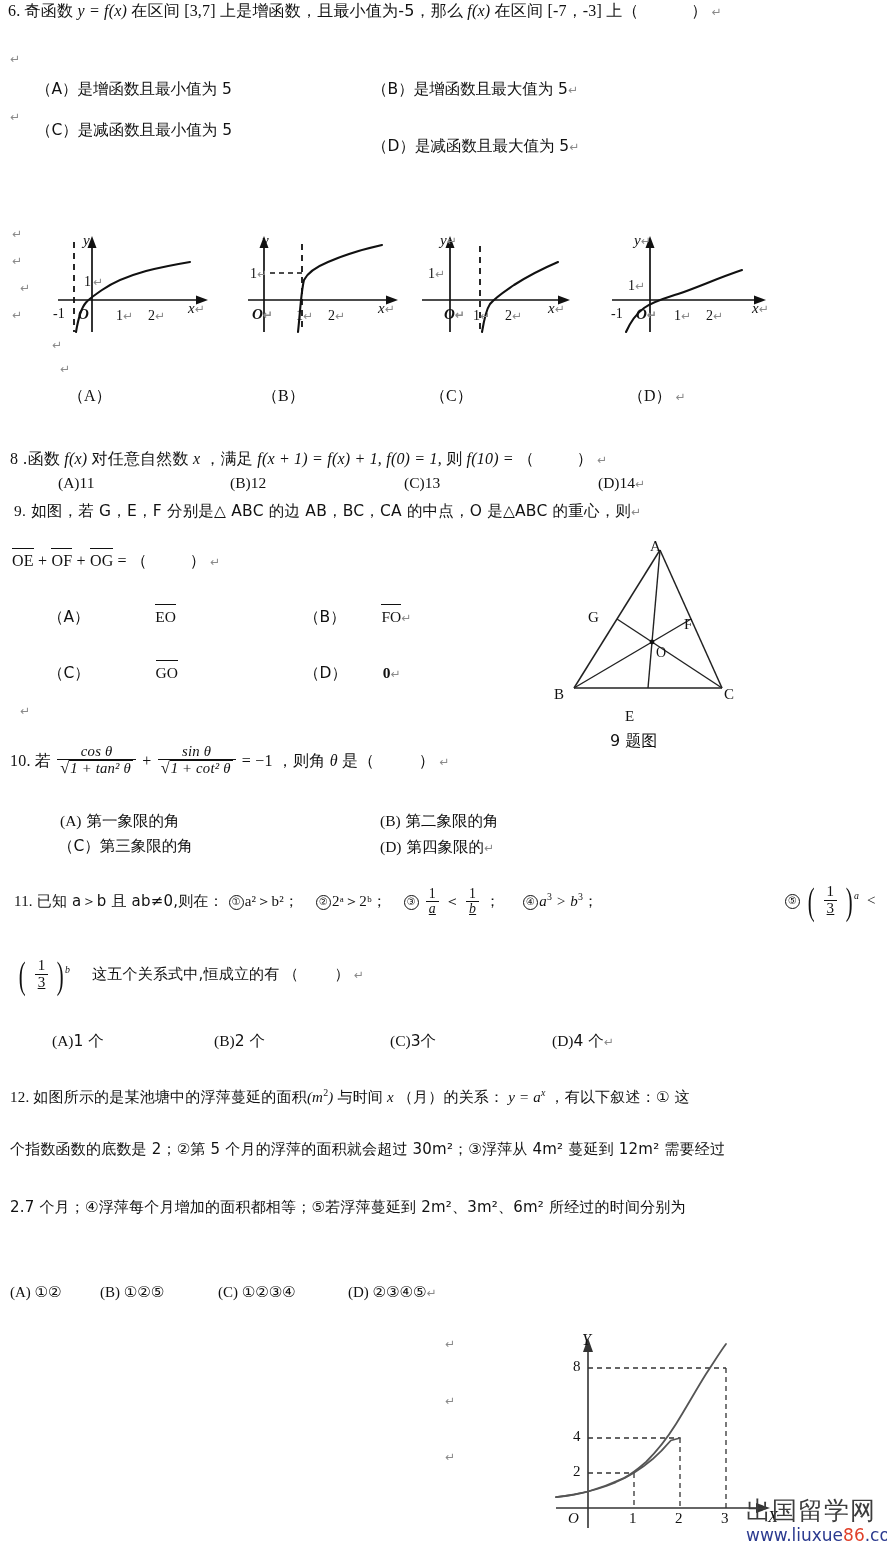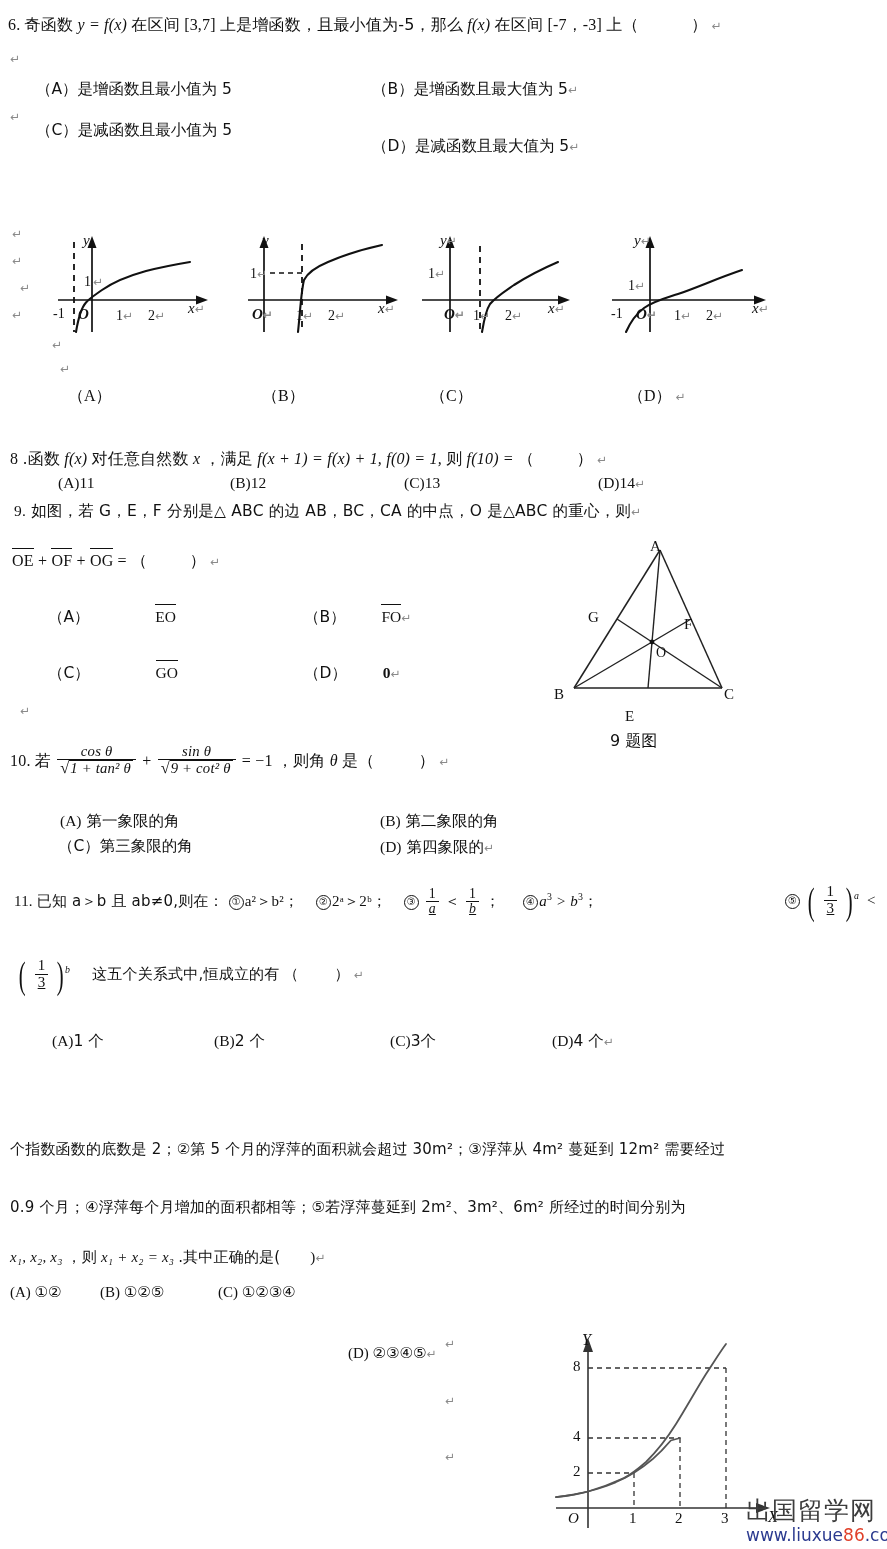--- a/index.html
+++ b/index.html
@@ -135,21 +135,21 @@
     display: block;
     margin-top: -2px;
   }
   .wm .wm-url .hot { color: #e0402a; }
 </style>
 </head>
 <body>
 
 <div class="page">
 
-  <div class="q-line" style="left:8px; top:14px;text-align:center;">
+  <div class="q-line" style="left:8px; top:0;text-align:center;">
     <span>6.</span>
     <span class="cn">奇函数</span>
     <span class="mi">y = f(x)</span>
     <span class="cn">在区间</span>
     <span>[3,7]</span>
     <span class="cn">上是增函数，且最小值为-5，那么</span>
     <span class="mi">f(x)</span>
     <span class="cn">在区间</span>
     <span>[-7，-3]</span>
     <span class="cn">上（</span>
@@ -358,21 +358,21 @@
   <div class="q-line" style="left:10px; top:744px;">
     <span>10.</span>
     <span class="cn">若</span>
     <span class="frac">
       <span class="num mi">cos θ</span>
       <span class="den"><span class="rad"><span class="radbody mi">1 + tan² θ</span></span></span>
     </span>
     <span>+</span>
     <span class="frac">
       <span class="num mi">sin θ</span>
-      <span class="den"><span class="rad"><span class="radbody mi">9 + cot² θ</span></span></span>
+      <span class="den"><span class="rad"><span class="radbody mi">1 + cot² θ</span></span></span>
     </span>
     <span>= −1</span>
     <span class="cn">，则角</span>
     <span class="mi">θ</span>
     <span class="cn">是（</span>
     <span style="display:inline-block;width:36px"></span>
     <span class="cn">）</span>
     <span class="pilcrow" style="position:static">↵</span>
   </div>
 
@@ -435,44 +435,45 @@
   <div class="opt cn" style="left:214px; top:1030px;">
     <span style="font-family:'Liberation Serif',serif">(B)</span><span>2 个</span>
   </div>
   <div class="opt cn" style="left:390px; top:1030px;">
     <span style="font-family:'Liberation Serif',serif">(C)</span><span>3个</span>
   </div>
   <div class="opt cn" style="left:552px; top:1030px;">
     <span style="font-family:'Liberation Serif',serif">(D)</span><span>4 个</span><span class="pilcrow" style="position:static">↵</span>
   </div>
 
+  <div class="q-line" style="left:10px; top:1082px; font-size:15px;">
+    <span>12.</span>
+    <span class="cn">如图所示的是某池塘中的浮萍蔓延的面积</span><span class="mi">(m<sup class="sm up">2</sup>)</span>
+    <span class="cn">与时间</span>
+    <span class="mi">x</span>
+    <span class="cn">（月）的关系：</span>
+    <span class="mi">y = a<sup class="sm">x</sup></span>
+    <span class="cn">，有以下叙述：①  这</span>
+  </div>
   <div class="q-line cn" style="left:10px; top:1138px; font-size:15px;">个指数函数的底数是 2；②第 5 个月的浮萍的面积就会超过 30m²；③浮萍从 4m² 蔓延到 12m² 需要经过</div>
-  <div class="q-line cn" style="left:10px; top:1196px; font-size:15px;">0.9 个月；④浮萍每个月增加的面积都相等；⑤若浮萍蔓延到 2m²、3m²、6m² 所经过的时间分别为</div>
-  <div class="q-line" style="left:10px; top:1246px; font-size:15px;">
-    <span class="mi">x₁, x₂, x₃</span>
-    <span class="cn">，则</span>
-    <span class="mi">x₁ + x₂ = x₃</span>
-    <span class="cn">.其中正确的是(</span>
-    <span style="display:inline-block;width:22px"></span>
-    <span>)</span><span class="pilcrow" style="position:static">↵</span>
-  </div>
+  <div class="q-line cn" style="left:10px; top:1196px; font-size:15px;">2.7 个月；④浮萍每个月增加的面积都相等；⑤若浮萍蔓延到 2m²、3m²、6m² 所经过的时间分别为</div>
 
   <div class="opt" style="left:10px; top:1282px; font-size:15px;">
     <span>(A)</span>
     <span class="cn">①②</span>
   </div>
   <div class="opt" style="left:100px; top:1282px; font-size:15px;">
     <span>(B)</span>
     <span class="cn">①②⑤</span>
   </div>
   <div class="opt" style="left:218px; top:1282px; font-size:15px;">
     <span>(C)</span>
     <span class="cn">①②③④</span>
   </div>
-  <div class="opt" style="left:348px; top:1343px; font-size:15px;">
+  <div class="opt" style="left:348px; top:1282px; font-size:15px;">
     <span>(D)</span>
     <span class="cn">②③④⑤</span><span class="pilcrow" style="position:static">↵</span>
   </div>
 
   <div class="pilcrow" style="left:445px; top:1337px;">↵</div>
   <div class="pilcrow" style="left:445px; top:1394px;">↵</div>
   <div class="pilcrow" style="left:445px; top:1450px;">↵</div>
 
   <div class="fig" style="left:548px; top:1322px;">
     <svg width="260" height="220" viewBox="0 0 260 220">

